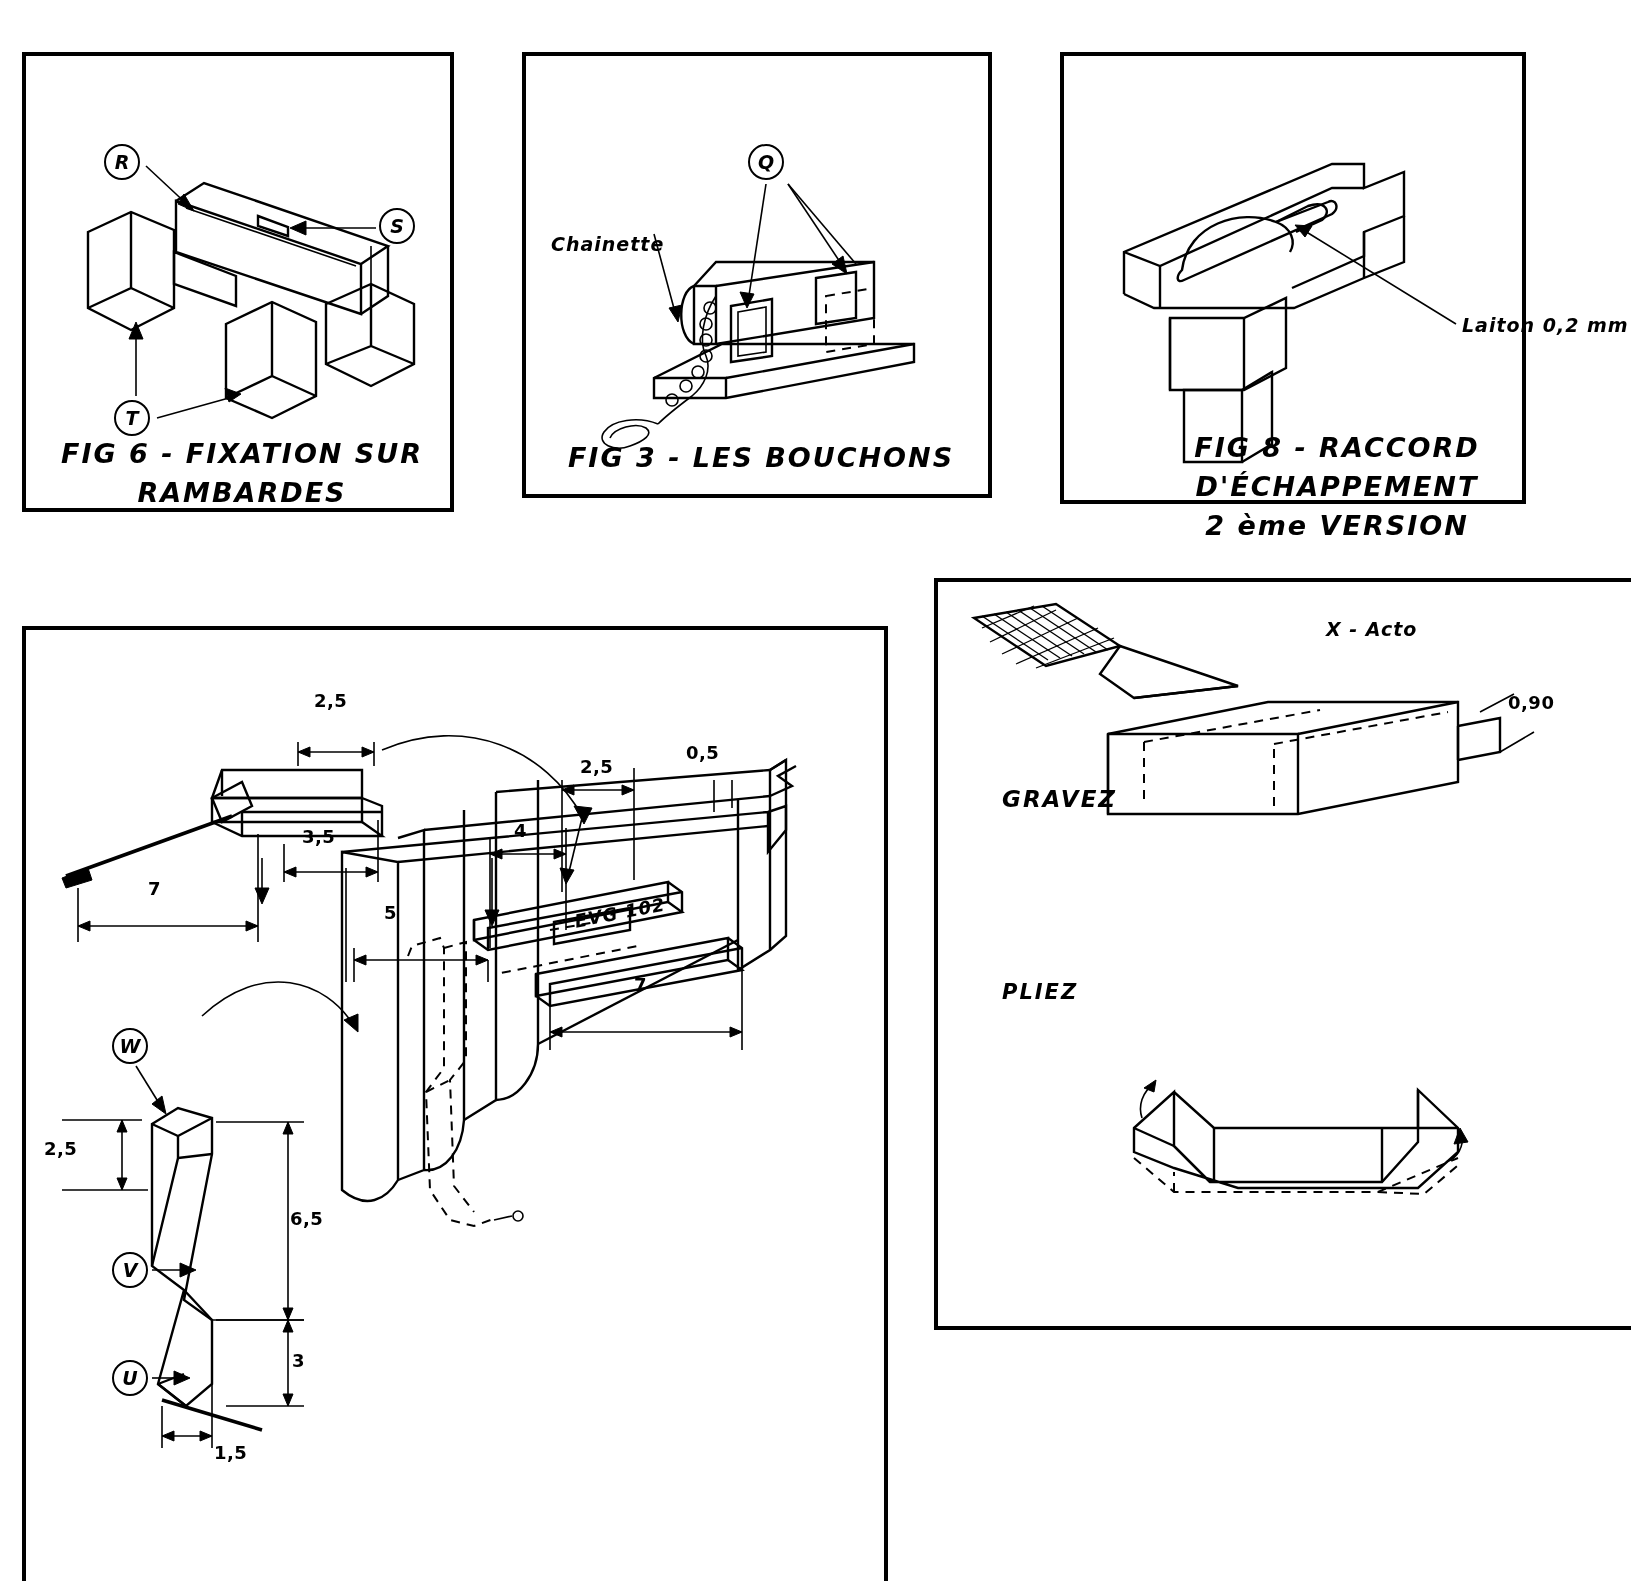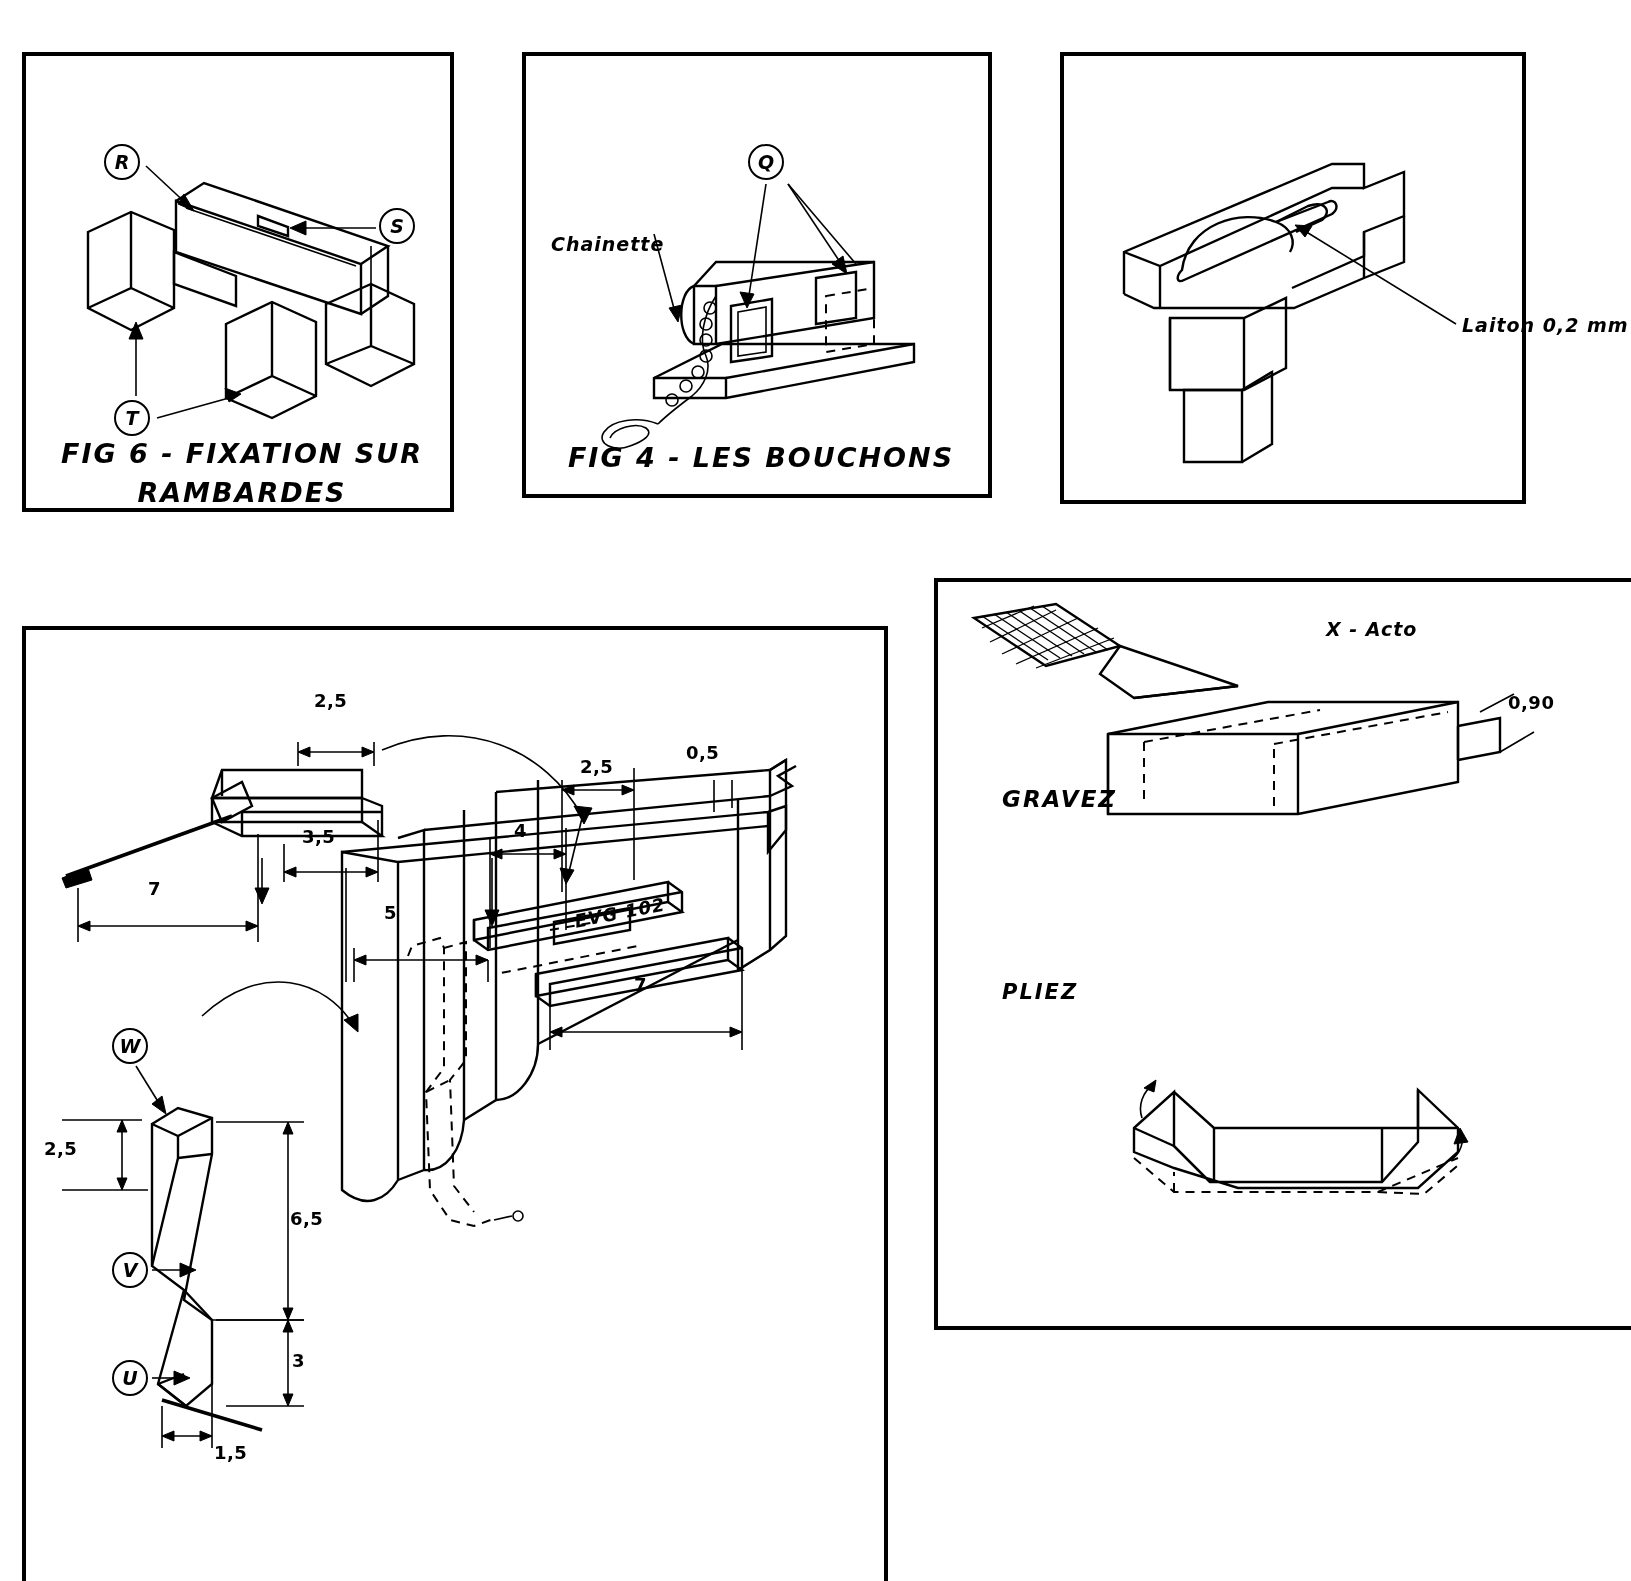--- a/index.html
+++ b/index.html
@@ -103,21 +103,21 @@
     <path class="ln-thin" d="M240 128 L222 246"></path>
     <polygon class="fillb" points="221,252 214,236 228,238"></polygon>
     <path class="ln-thin" d="M262 128 L318 212"></path>
     <polygon class="fillb" points="321,218 306,208 317,200"></polygon>
     <path class="ln-thin" d="M262 128 L330 208"></path>
   </svg>
   <div class="lbl" style="left:25px;top:160px;margin-top:17px;">Chainette</div>
   <div class="circ" style="left:222px;top:88px;">
       <span>Q</span>
     </div>
-  <div class="cap" style="left:10px;top:382px;width:450px;">FIG 4 -  LES  BOUCHONS</div>
+  <div class="cap" style="left:10px;top:382px;width:450px;">FIG 3 -  LES  BOUCHONS</div>
 </div>
 
 <div class="panel" style="left:1060px;top:52px;width:466px;height:452px;">
   <svg width="546" height="452">
 
     <path class="ln" d="M60 238 L60 196 L268 108 L300 108 L300 132 L340 116 L340 160 L300 176 L300 200 L228 232"></path>
     <path class="ln" d="M60 238 L90 252 L230 252 L300 222 L340 206 L340 160"></path>
     <path class="ln" d="M300 176 L300 222"></path>
     <path class="ln" d="M60 196 L96 210 L268 132 L300 132"></path>
     <path class="ln" d="M96 210 L96 252"></path>
@@ -131,20 +131,22 @@
     <path class="ln" d="M180 262 L180 334"></path>
     <path class="ln" d="M106 262 L106 334"></path>
 
     <path class="ln" d="M120 334 L178 334 L178 406 L120 406 Z"></path>
     <path class="ln" d="M178 334 L208 316 L208 388 L178 406"></path>
 
     <path class="ln-thin" d="M392 268 L236 172"></path>
     <polygon class="fillb" points="231,169 248,170 241,181"></polygon>
   </svg>
   <div class="lbl" style="left:398px;top:258px;">Laiton  0,2 mm</div>
+  <div class="cap" style="left:10px;top:372px;width:526px;">FIG 8 - RACCORD  D'ÉCHAPPEMENT
+2 ème VERSION</div>
 </div>
 
 <div class="panel" style="left:22px;top:586px;width:866px;height:965px;margin-top:40px;">
   <svg width="866" height="965">
 
     <path class="ln" d="M186 168 L196 140 L336 140 L336 168 Z"></path>
     <path class="ln" d="M186 168 L186 192 L336 192 L336 168"></path>
     <path class="ln" d="M196 140 L196 166"></path>
     <path class="ln" d="M186 192 L216 206 L356 206 L336 192"></path>
     <path class="ln" d="M356 206 L356 176 L336 168"></path>

